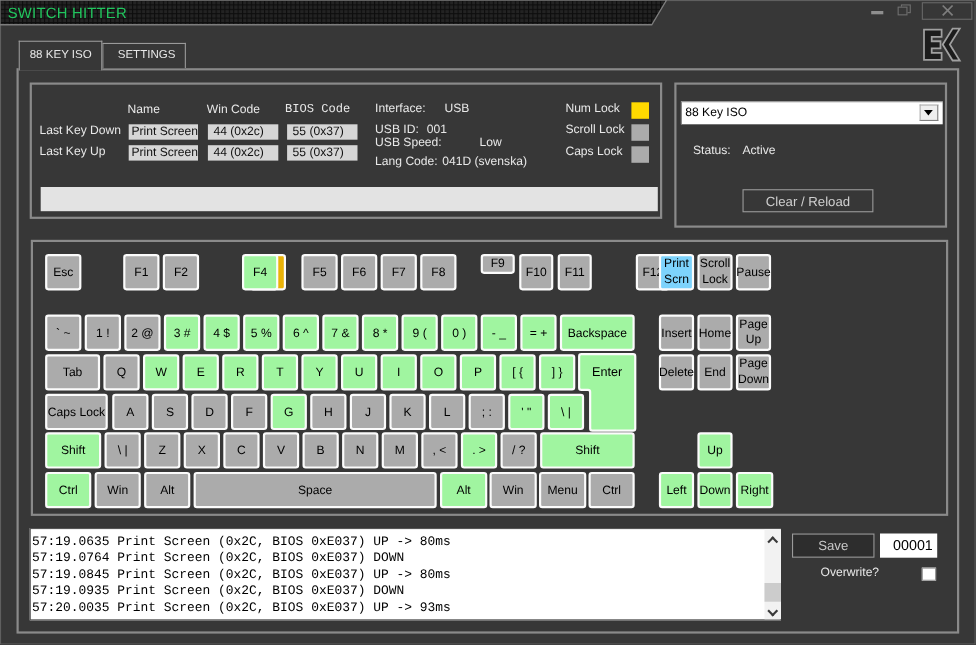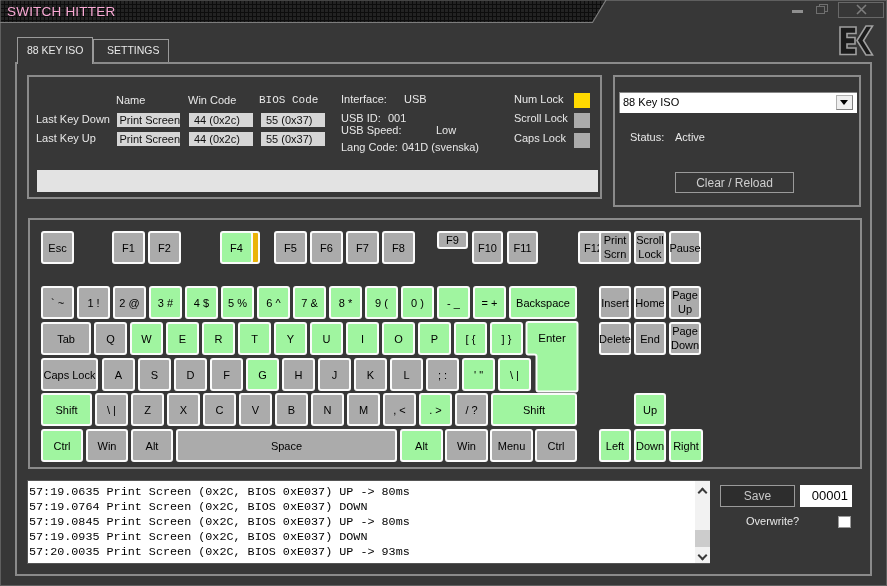--- a/index.html
+++ b/index.html
@@ -18,21 +18,21 @@
 
 <svg class="abs" style="left:0;top:0" width="887" height="25" viewBox="0 0 887 25">
 <defs>
       <pattern id="grid" width="4" height="4" patternUnits="userSpaceOnUse">
 <rect width="4" height="4" fill="#0d0d0d"></rect>
         <rect x="1" y="1" width="3" height="3" fill="#232323"></rect>
 </pattern>
     </defs>
 <polygon points="0,0 606,0 592.5,22.5 0,22.5" fill="url(#grid)" stroke="#7d7d7d" stroke-width="1.2"></polygon>
 </svg>
-<div class="abs" style="left:7px;top:4px;font-size:13.5px;color:#f9a8d4;letter-spacing:0.2px;">SWITCH HITTER</div>
+<div class="abs" style="left:7px;top:4px;font-size:13.5px;color:#22c55e;letter-spacing:0.2px;">SWITCH HITTER</div>
 
 <div class="abs" style="left:792px;top:10px;width:11px;height:3px;background:#8f8f8f;"></div>
 <div class="abs" style="left:819px;top:4px;width:9px;height:8px;border:1px solid #6f6f6f;"></div>
 <div class="abs" style="left:816px;top:6px;width:9px;height:8px;border:1px solid #6f6f6f;background:#373737;"></div>
 <div class="abs" style="left:838px;top:2px;width:46px;height:16px;border:1px solid #686868;"></div>
 <svg class="abs" style="left:855px;top:4px" width="13" height="11" viewBox="0 0 13 11">
 <path d="M2 1 L11 10 M11 1 L2 10" stroke="#7d7d7d" stroke-width="1.6"></path>
   </svg>
 
 <svg class="abs" style="left:836px;top:24px" width="44" height="34" viewBox="0 0 44 34">
@@ -90,21 +90,21 @@
 <div class="key" style="left:184px;top:231px;width:33px;height:33px;background:#eab308;margin-left:43px;">F3</div>
 <div class="key" style="left:220px;top:231px;width:33px;height:33px;background:#a0f5a0;">F4</div>
 <div class="key" style="left:274px;top:231px;width:33px;height:33px;background:#ababab;">F5</div>
 <div class="key" style="left:310px;top:231px;width:33px;height:33px;background:#ababab;">F6</div>
 <div class="key" style="left:346px;top:231px;width:33px;height:33px;background:#ababab;">F7</div>
 <div class="key" style="left:382px;top:231px;width:33px;height:33px;background:#ababab;">F8</div>
 <div class="key" style="left:437px;top:231px;width:31px;height:18px;background:#ababab;">F9</div>
 <div class="key" style="left:472px;top:231px;width:31px;height:33px;background:#ababab;">F10</div>
 <div class="key" style="left:507px;top:231px;width:31px;height:33px;background:#ababab;">F11</div>
 <div class="key" style="left:542px;top:231px;width:31px;height:33px;background:#ababab;margin-left:36px;">F12</div>
-<div class="key2" style="left:599px;top:231px;width:32px;height:33px;background:#a3a3a3;">Print<br>Scrn</div>
+<div class="key2" style="left:599px;top:231px;width:32px;height:33px;background:#7dd3fc;">Print<br>Scrn</div>
 <div class="key2" style="left:634px;top:231px;width:32px;height:33px;background:#ababab;">Scroll<br>Lock</div>
 <div class="key" style="left:669px;top:231px;width:32px;height:33px;background:#ababab;">Pause</div>
 <div class="key" style="left:41px;top:286px;width:33px;height:33px;background:#ababab;">`&nbsp;~</div>
 <div class="key" style="left:77px;top:286px;width:33px;height:33px;background:#ababab;">1 !</div>
 <div class="key" style="left:113px;top:286px;width:33px;height:33px;background:#ababab;">2 @</div>
 <div class="key" style="left:149px;top:286px;width:33px;height:33px;background:#a0f5a0;">3 #</div>
 <div class="key" style="left:185px;top:286px;width:33px;height:33px;background:#a0f5a0;">4 $</div>
 <div class="key" style="left:221px;top:286px;width:33px;height:33px;background:#a0f5a0;">5 %</div>
 <div class="key" style="left:257px;top:286px;width:33px;height:33px;background:#a0f5a0;">6 ^</div>
 <div class="key" style="left:293px;top:286px;width:33px;height:33px;background:#a0f5a0;">7 &amp;</div>

